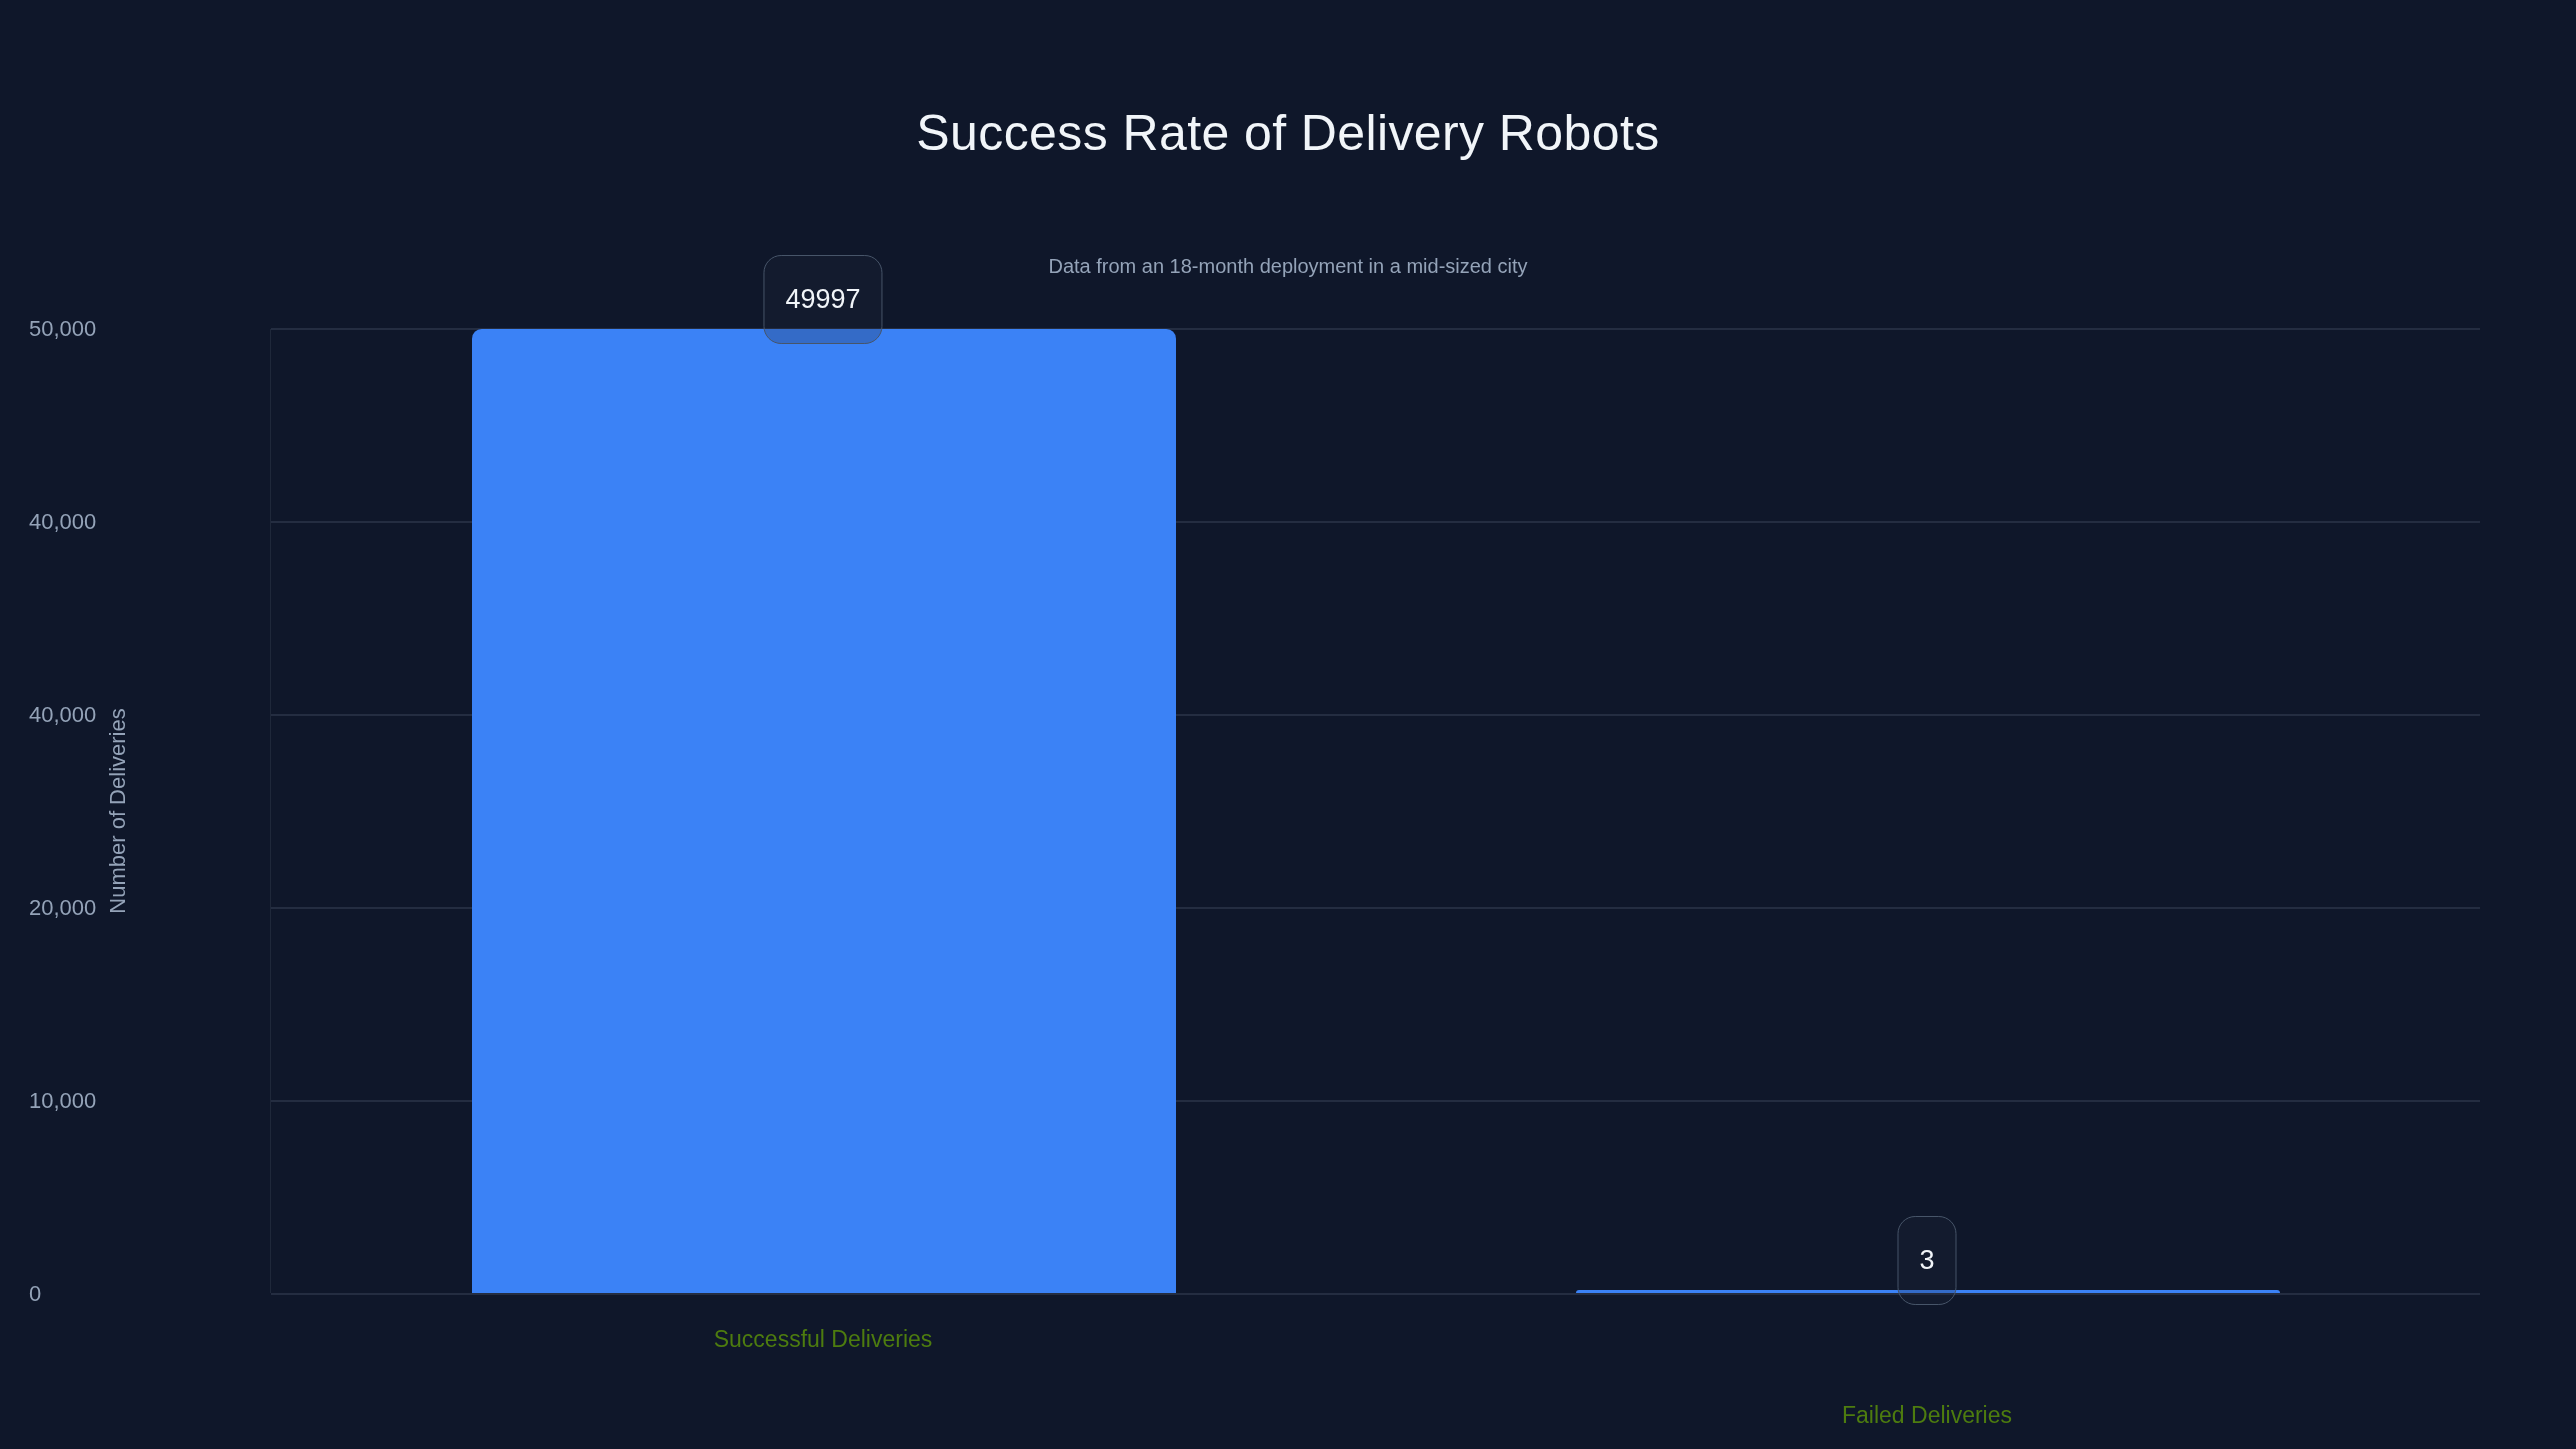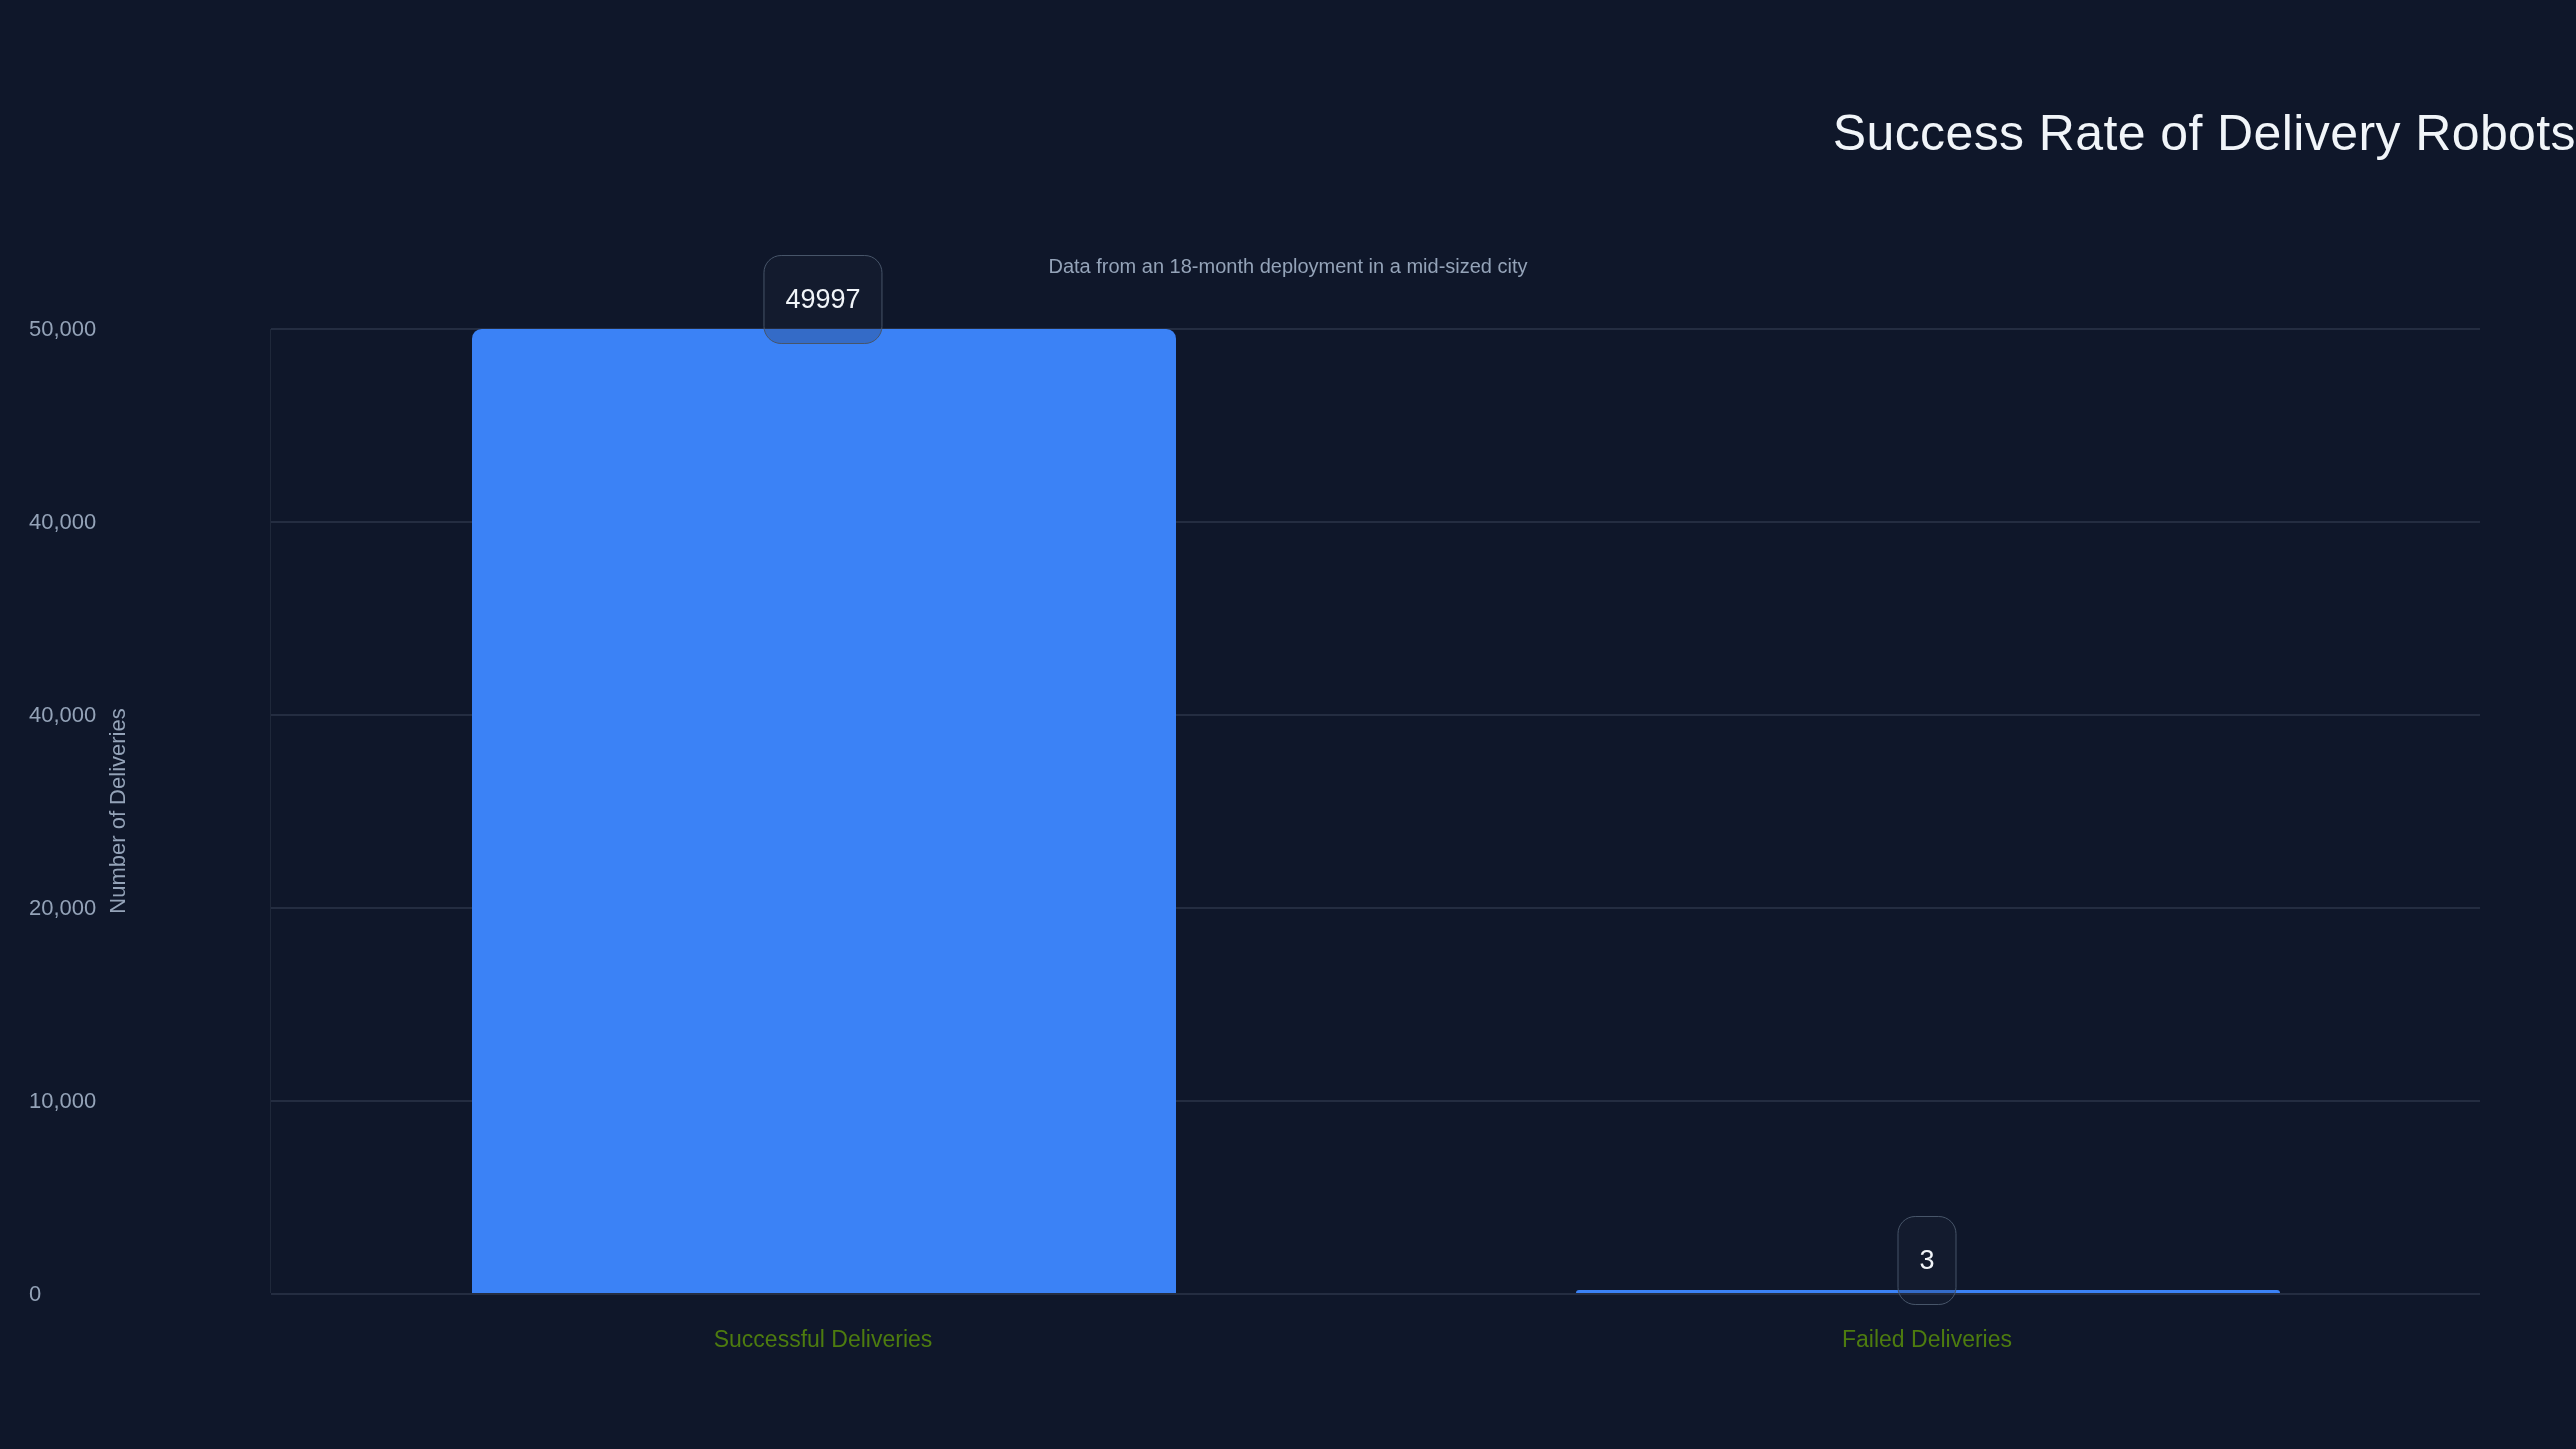--- a/index.html
+++ b/index.html
@@ -15,21 +15,21 @@
     position: relative;
     width: 2576px;
     height: 1449px;
     background: #0f172a;
   }
   .chart-title {
     position: absolute;
     left: 0;
     top: 103px;
     width: 100%;
-    text-align: right;
+    text-align: center;
     font-size: 50px;
     line-height: 60px;
     font-weight: 400;
     color: #f1f5f9;
     letter-spacing: 0.4px;
   }
   .chart-subtitle {
     position: absolute;
     left: 0;
     top: 250px;
@@ -120,15 +120,15 @@
     <div class="ytick" style="top: 1085px;">10,000</div>
     <div class="ytick" style="top: 892px;">20,000</div>
     <div class="ytick" style="top: 699px;">40,000</div>
     <div class="ytick" style="top: 506px;">40,000</div>
     <div class="ytick" style="top: 313px;">50,000</div>
     <div class="bar" style="left: 472px; top: 329px; width: 704px; height: 964px;"></div>
     <div class="value-badge" style="left: 823px; top: 255px;">49997</div>
     <div class="xlabel" style="left: 823px; top: 1323px;">Successful Deliveries</div>
     <div class="bar" style="left: 1576px; top: 1290px; width: 704px; height: 3.2px;"></div>
     <div class="value-badge" style="left: 1927px; top: 1216px;">3</div>
-    <div class="xlabel" style="left: 1927px; top: 1323px;">Failed Deliveries</div>
+    <div class="xlabel" style="left: 1927px; top: 1399px;">Failed Deliveries</div>
   </div>
 
 
 </body></html>

